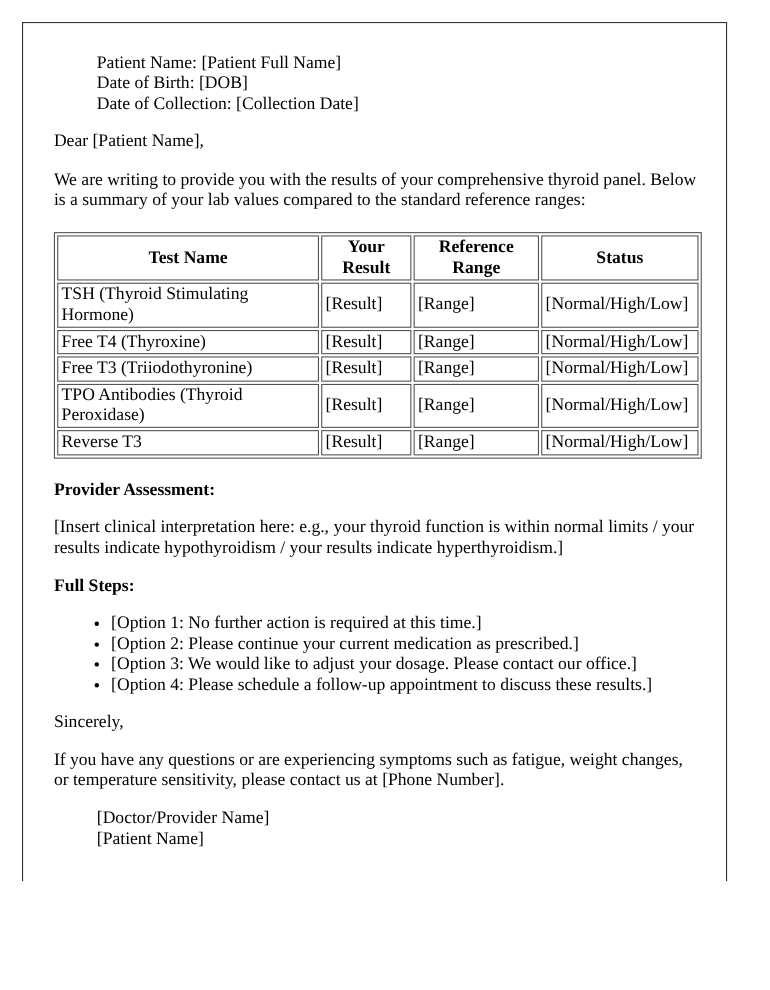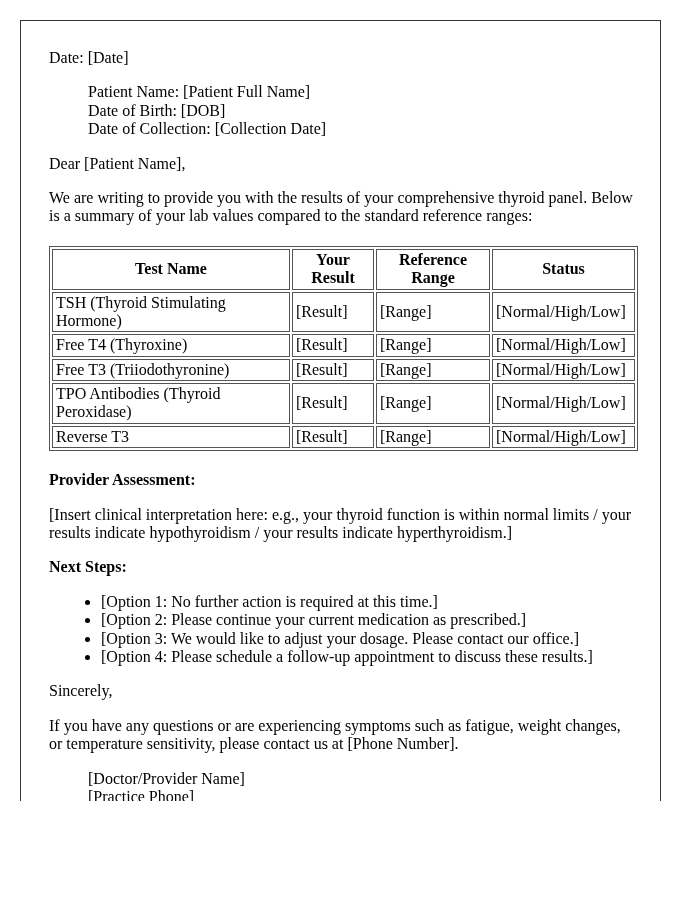--- a/index.html
+++ b/index.html
@@ -61,21 +61,20 @@
     padding-left: 52px;
     list-style-type: disc;
   }
   ul.steps li { margin: 0; padding: 0; }
 </style>
 </head>
 <body>
 
 <div class="page">
 
-  <p>Date: [Date]</p>
 
   <p>
     <span class="line">Patient Name: [Patient Full Name]</span>
     <span class="line">Date of Birth: [DOB]</span>
     <span class="line">Date of Collection: [Collection Date]</span>
   </p>
 
   <p>Dear [Patient Name],</p>
 
   <p>We are writing to provide you with the results of your comprehensive thyroid panel. Below is a summary of your lab values compared to the standard reference ranges:</p>
@@ -126,31 +125,31 @@
         <td>[Range]</td>
         <td>[Normal/High/Low]</td>
       </tr>
     </tbody>
   </table>
 
   <p class="bold">Provider Assessment:</p>
 
   <p>[Insert clinical interpretation here: e.g., your thyroid function is within normal limits / your results indicate hypothyroidism / your results indicate hyperthyroidism.]</p>
 
-  <p class="bold">Next Steps:</p>
+  <p class="bold">Full Steps:</p>
 
   <ul class="steps">
     <li>[Option 1: No further action is required at this time.]</li>
     <li>[Option 2: Please continue your current medication as prescribed.]</li>
     <li>[Option 3: We would like to adjust your dosage. Please contact our office.]</li>
     <li>[Option 4: Please schedule a follow-up appointment to discuss these results.]</li>
   </ul>
 
   <p>Sincerely,</p>
 
   <p>If you have any questions or are experiencing symptoms such as fatigue, weight changes, or temperature sensitivity, please contact us at [Phone Number].</p>
 
   <p>
     <span class="line">[Doctor/Provider Name]</span>
-    <span class="line">[Practice Phone]</span>
+    <span class="line">[Patient Name]</span>
   </p>
 
 </div>
 
 </body></html>

